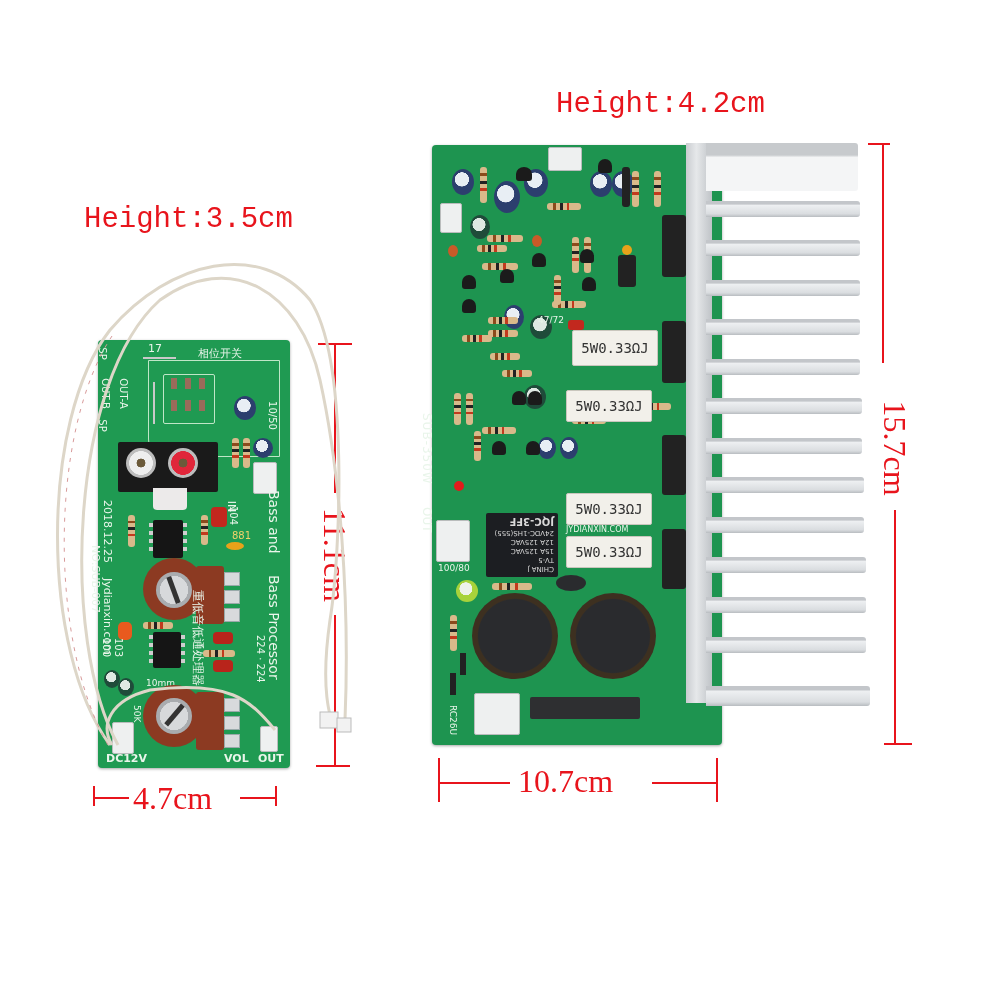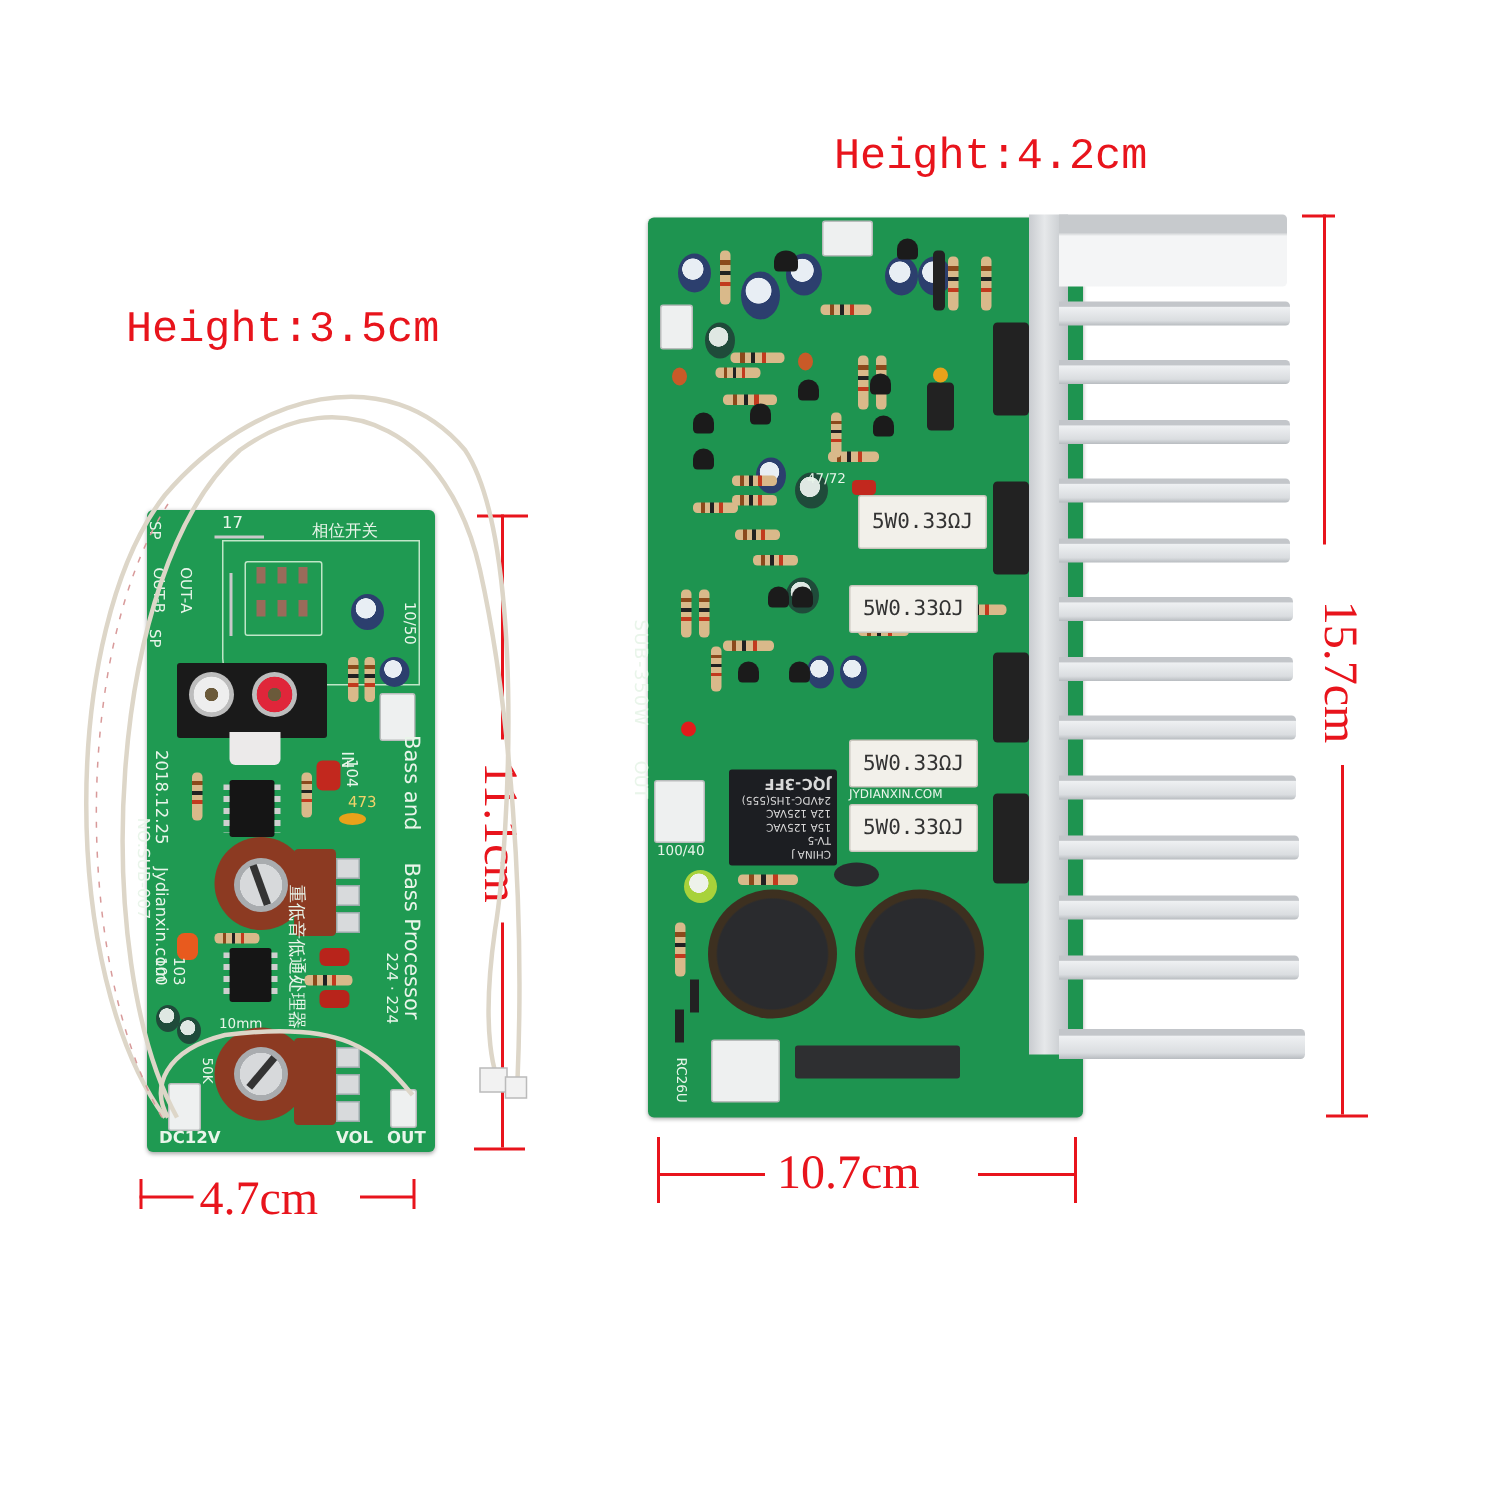--- a/index.html
+++ b/index.html
@@ -44,21 +44,21 @@
 
 <div class="abs rline" style="left:93px;top:786px;width:1.5px;height:20px;"></div>
 <div class="abs rline" style="left:93px;top:797px;width:36px;height:1.5px;"></div>
 <div class="abs dim-serif" style="left:133px;top:780px;">4.7cm</div>
 <div class="abs rline" style="left:240px;top:797px;width:36px;height:1.5px;"></div>
 <div class="abs rline" style="left:275px;top:786px;width:1.5px;height:20px;"></div>
 
 <div class="abs pcb" style="left:98px;top:340px;width:192px;height:428px;">
 
   <div class="abs silk" style="left:50px;top:20px;width:130px;height:95px;border-radius:0 0 0 18px;"></div>
-  <div class="abs pcb-txt" style="left:110px;top:6px;">相位开关</div>
+  <div class="abs pcb-txt" style="left:100px;top:6px;">相位开关</div>
   <div class="abs pcb-txt" style="left:50px;top:2px;">17</div>
   <div class="abs" style="left:45px;top:17px;width:33px;height:2px;background:#c9c9c9;"></div>
   <div class="abs" style="left:55px;top:42px;width:2px;height:42px;background:#c9c9c9;"></div>
   <div class="abs silk" style="left:65px;top:34px;width:50px;height:48px;"></div>
   <div class="abs" style="left:73px;top:38px;width:6px;height:11px;background:#9a6b5a;"></div>
   <div class="abs" style="left:87px;top:38px;width:6px;height:11px;background:#9a6b5a;"></div>
   <div class="abs" style="left:101px;top:38px;width:6px;height:11px;background:#9a6b5a;"></div>
   <div class="abs" style="left:73px;top:60px;width:6px;height:11px;background:#9a6b5a;"></div>
   <div class="abs" style="left:87px;top:60px;width:6px;height:11px;background:#9a6b5a;"></div>
   <div class="abs" style="left:101px;top:60px;width:6px;height:11px;background:#9a6b5a;"></div>
@@ -80,21 +80,21 @@
   <div class="abs" style="left:55px;top:148px;width:34px;height:22px;background:#eceaea;border-radius:0 0 4px 4px;"></div>
 
   <div class="abs conn" style="left:155px;top:122px;width:22px;height:30px;"></div>
   <div class="abs pcb-txt" style="left:128px;top:160px;transform:rotate(90deg);">IN</div>
 
   <div class="abs res-v" style="left:30px;top:175px;height:32px;"></div>
   <div class="abs ic" style="left:55px;top:180px;width:30px;height:38px;"></div>
   <div class="abs res-v" style="left:103px;top:175px;height:30px;"></div>
   <div class="abs" style="left:113px;top:167px;width:16px;height:20px;background:#c2281e;border-radius:4px;"></div>
   <div class="abs pcb-txt" style="left:126px;top:170px;transform:rotate(90deg);font-size:10px;">104</div>
-  <div class="abs pcb-txt" style="left:134px;top:190px;font-size:10px;color:#f0d36a;">473</div>
+  <div class="abs pcb-txt" style="left:134px;top:190px;font-size:10px;color:#f0d36a;">881</div>
   <div class="abs" style="left:128px;top:202px;width:18px;height:8px;background:#e8a21a;border-radius:50%;"></div>
 
   <div class="abs pot-body" style="left:45px;top:218px;width:62px;height:62px;"></div>
   <div class="abs pot-knob" style="left:58px;top:232px;width:36px;height:36px;"></div>
   <div class="abs pot-slot" style="left:73px;top:236px;width:5px;height:28px;transform:rotate(-20deg);"></div>
   <div class="abs" style="left:98px;top:226px;width:28px;height:58px;background:#8c3a22;border-radius:3px;"></div>
   <div class="abs pad" style="left:126px;top:232px;width:14px;height:12px;"></div>
   <div class="abs pad" style="left:126px;top:250px;width:14px;height:12px;"></div>
   <div class="abs pad" style="left:126px;top:268px;width:14px;height:12px;"></div>
 
@@ -245,21 +245,21 @@
 
   <div class="abs" style="left:28px;top:508px;width:6px;height:22px;background:#222;"></div>
   <div class="abs" style="left:18px;top:528px;width:6px;height:22px;background:#222;"></div>
   <div class="abs conn" style="left:42px;top:548px;width:44px;height:40px;"></div>
   <div class="abs" style="left:98px;top:552px;width:110px;height:22px;background:#2e2f31;border-radius:2px;"></div>
   <div class="abs pcb-txt" style="left:26px;top:560px;transform:rotate(90deg);transform-origin:0 0;font-size:9px;">RC26U</div>
 
   <div class="abs pcb-txt" style="left:2px;top:268px;transform:rotate(90deg);transform-origin:0 0;font-size:12px;letter-spacing:1px;">SUB-350W</div>
   <div class="abs pcb-txt" style="left:2px;top:362px;transform:rotate(90deg);transform-origin:0 0;font-size:12px;">OUT</div>
   <div class="abs pcb-txt" style="left:106px;top:170px;font-size:9px;">47/72</div>
-  <div class="abs pcb-txt" style="left:6px;top:418px;font-size:9px;">100/40</div>
+  <div class="abs pcb-txt" style="left:6px;top:418px;font-size:9px;">100/80</div>
 
   <div class="abs to220" style="left:230px;top:70px;width:24px;height:62px;"></div>
   <div class="abs to220" style="left:230px;top:176px;width:24px;height:62px;"></div>
   <div class="abs to220" style="left:230px;top:290px;width:24px;height:60px;"></div>
   <div class="abs to220" style="left:230px;top:384px;width:24px;height:60px;"></div>
 </div>
 
 <div class="abs heatsink-base" style="left:686px;top:143px;width:26px;height:560px;"></div>
 <div id="fins">
   <div class="abs fin" style="left:706px;top:143px;width:152px;height:48px;background:linear-gradient(180deg,#c7cacd 0 25%,#f4f5f6 30% 100%);"></div>

